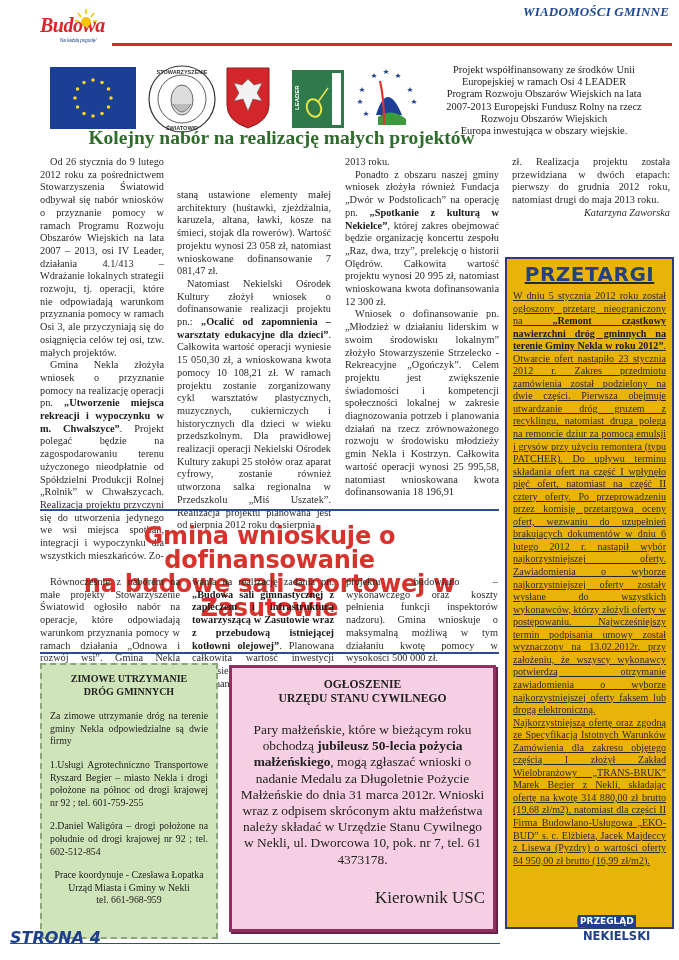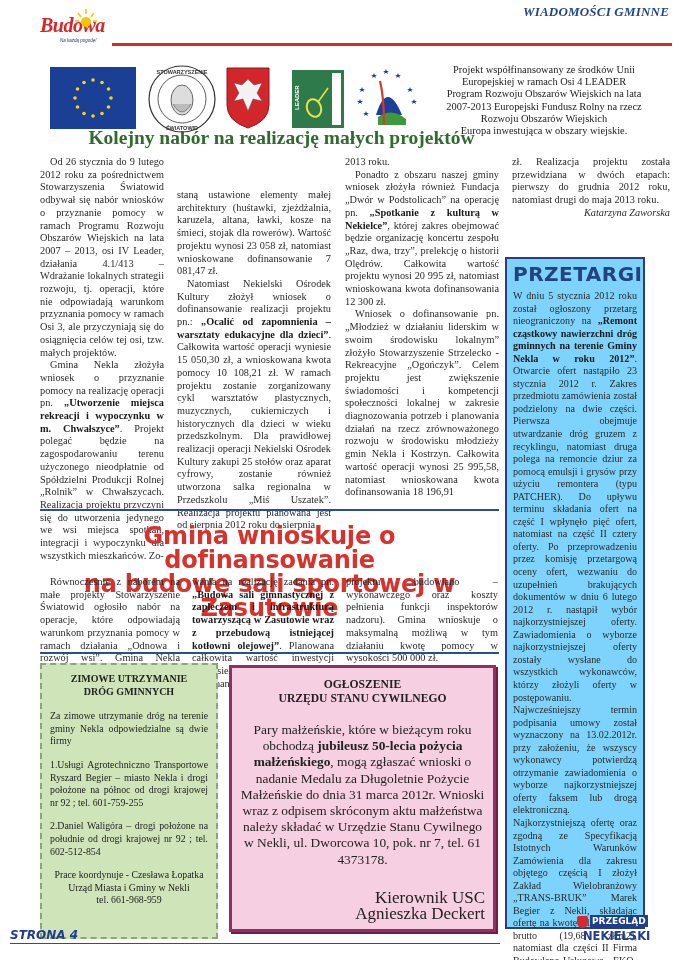--- a/index.html
+++ b/index.html
@@ -40,41 +40,41 @@
   .rule2 { left: 40px; top: 652px; width: 459px; }
   .footer-rule { left: 10px; top: 943px; width: 490px; height: 1px; background:#2b4f8c; }
 
   
   .h2 { left: 40px; top: 524px; width: 459px; text-align:center; font-family: "DejaVu Sans", sans-serif; font-weight: bold; font-size: 24px; line-height: 24px; color: #d8322c; letter-spacing: -0.2px; }
   .d1 { left: 40px; top: 576px; width: 140px; }
   .d2 { left: 192px; top: 576px; width: 142px; }
   .d3 { left: 346px; top: 576px; width: 152px; }
 
   
-  .przetargi { left: 505px; top: 257px; width: 140px; height: 672px; background: #7dd3fc; border: 2px solid #2a3f74; padding: 0 6px; }
+  .przetargi { left: 505px; top: 257px; width: 169px; height: 672px; background: #eab308; border: 2px solid #2a3f74; padding: 0 6px; text-decoration: underline; }
   .przetargi h2 { font-family: "DejaVu Sans", sans-serif; font-weight: bold; font-size: 20px; color: #24427f; text-align: center; margin-top: 3px; margin-bottom: 4px; letter-spacing: 0.5px; }
   .przetargi .col { font-size: 10.1px; line-height: 12.55px; }
   .przetargi .col p { text-indent: 0; }
 
   
   .green { left: 40px; top: 663px; width: 178px; height: 276px; background: #cfe4b9; border: 2px dashed #8aa67a; padding: 8px 8px; font-size: 9.8px; line-height: 12.6px; color: #222; }
   .green .title { text-align: center; font-weight: bold; font-size: 10px; margin-bottom: 12px; }
   .green p { margin-bottom: 11px; text-align: justify; }
   .green .coord { text-align: center; }
 
   
   .pink { left: 229px; top: 665px; width: 267px; height: 267px; background: #f7cfe2; border: 3px solid #8e3062; box-shadow: 2px 2px 0 #6c1f48; padding: 10px 8px; text-align:center; color:#222; }
   .pink .title { font-weight: bold; font-size: 11.6px; line-height: 14px; margin-bottom: 16px; }
   .pink .body { font-size: 13.4px; line-height: 16.2px; }
   .pink .sign { text-align: right; font-size: 17px; line-height: 16.2px; margin-top: 22px; }
 
-  .strona { left: 10px; top: 928px; font-family: "DejaVu Sans", sans-serif; font-style: italic; font-weight: bold; font-size: 12px; color: #1e3f8c; }
+  .strona { left: 10px; top: 928px; font-family: "DejaVu Sans", sans-serif; font-style: italic; font-weight: bold; font-size: 16px; color: #1e3f8c; }
   .przeglad { left: 577px; top: 915px; width: 96px; height: 36px; }
   .przeglad .badge { position:absolute; left:0; top:1px; width:11px; height:12px; background:#d6292c; border-radius:2px 2px 6px 6px; }
-  .przeglad .top { position:absolute; left:13px; top:0; background:#1f3e8f; color:#fff; font-family:"DejaVu Sans", sans-serif; font-weight:bold; font-size:9px; padding:1px 2px; }
+  .przeglad .top { position:absolute; left:1px; top:0; background:#1f3e8f; color:#fff; font-family:"DejaVu Sans", sans-serif; font-weight:bold; font-size:9px; padding:1px 2px; }
   .przeglad .bot { position:absolute; left:6px; top:14px; color:#1f3e8f; font-family:"DejaVu Sans", sans-serif; font-weight:bold; font-size:11.5px; }
 </style>
 </head>
 <body>
 
 <div class="abs logo">
   <span class="logo-word">Budowa</span>
   <svg class="logo-sun" viewBox="0 0 24 22">
     <circle cx="12" cy="14" r="5" fill="#f6c500"></circle>
     <g stroke="#f6c500" stroke-width="1.6">
@@ -222,21 +222,20 @@
 </div>
 
 <div class="abs pink">
   <div class="title">
     <div>OGŁOSZENIE</div>
     <div>URZĘDU STANU CYWILNEGO</div>
   </div>
   <div class="body"><span>Pary małżeńskie, które w bieżącym roku obchodzą </span><b>jubileusz 50-lecia pożycia małżeńskiego</b><span>, mogą zgłaszać wnioski o nadanie Medalu za Długoletnie Pożycie Małżeńskie do dnia 31 marca 2012r. Wnioski wraz z odpisem skróconym aktu małżeństwa należy składać w Urzędzie Stanu Cywilnego w Nekli, ul. Dworcowa 10, pok. nr 7, tel. 61 4373178.</span></div>
   <div class="sign">
     <div>Kierownik USC</div>
-    <div>Agnieszka Deckert</div>
   </div>
 </div>
 
 <div class="abs footer-rule"></div>
 <div class="abs strona">STRONA 4</div>
 <div class="abs przeglad">
   <span class="badge"></span>
   <span class="top">PRZEGLĄD</span>
   <span class="bot">NEKIELSKI</span>
 </div>

